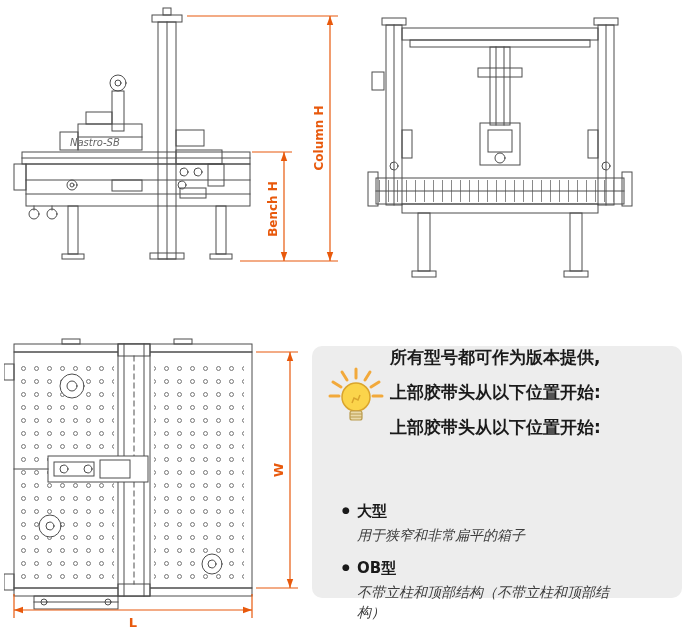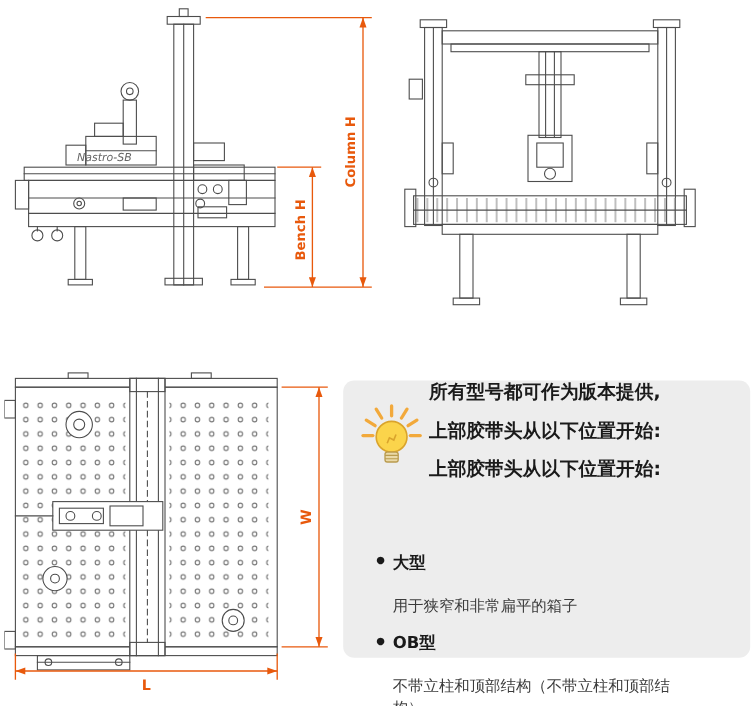--- a/index.html
+++ b/index.html
@@ -21,21 +21,21 @@
   
   .note-panel{position:absolute;left:312px;top:346px;width:370px;height:252px;
     background:#ededed;border-radius:10px;}
   .bulb{position:absolute;left:12px;top:10px;width:64px;height:70px;}
   .headings{position:absolute;left:78px;top:0;width:284px;}
   .headings p{margin:0 0 13px 0;font-size:17px;line-height:22px;font-weight:700;color:#1a1a1a;}
   .bullets{position:absolute;left:30px;top:156px;width:310px;margin:0;padding:0;}
   .bullets li{list-style:none;position:relative;padding-left:15px;margin:0 0 14px 0;}
   .bullets li::before{content:"●";position:absolute;left:0;top:3px;font-size:9px;color:#1a1a1a;}
   .b-title{display:block;font-size:15px;font-weight:700;color:#1a1a1a;line-height:19px;}
-  .b-desc{display:block;font-size:14px;font-weight:400;color:#3c3c3c;line-height:20px;margin-top:20px;max-width:252px;}
+  .b-desc{display:block;font-size:14px;font-weight:400;color:#3c3c3c;line-height:20px;margin-top:4px;max-width:252px;font-style:italic;}
 </style>
 </head>
 <body>
 
 <div class="page">
 
   <figure style="left:12px;top:4px;width:340px;height:298px;text-align:center;">
     <svg viewBox="0 0 340 298" width="340" height="298">
       <g class="ln">
 

